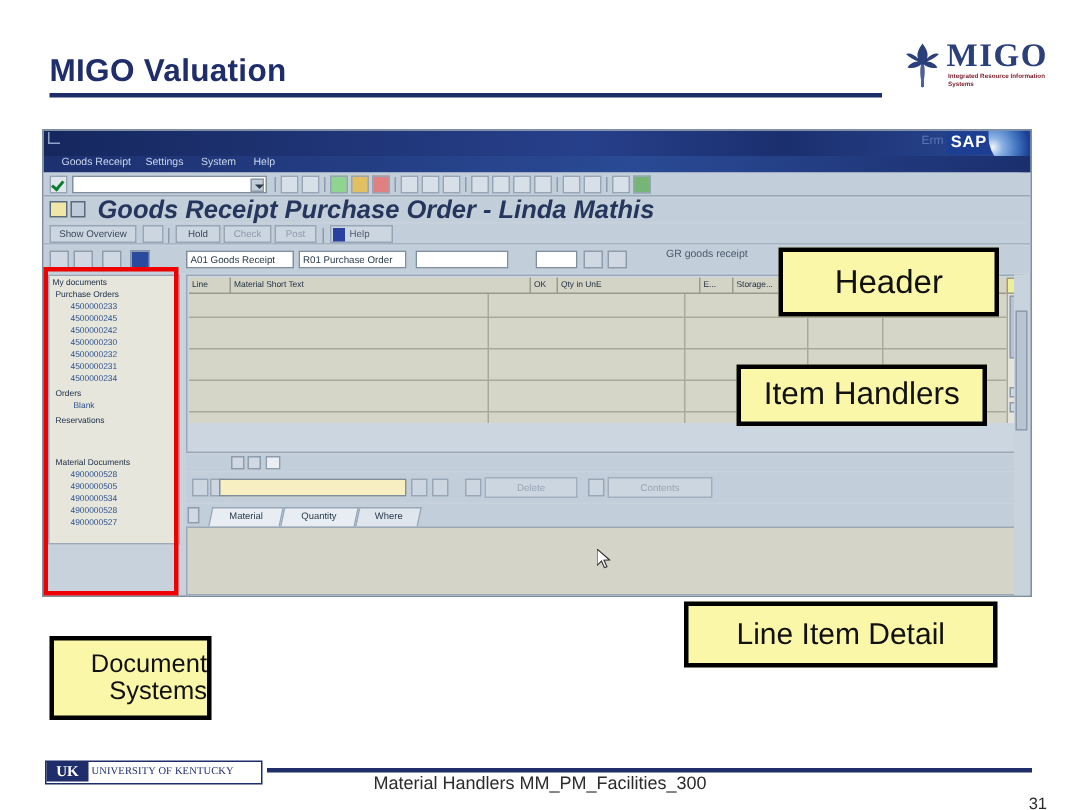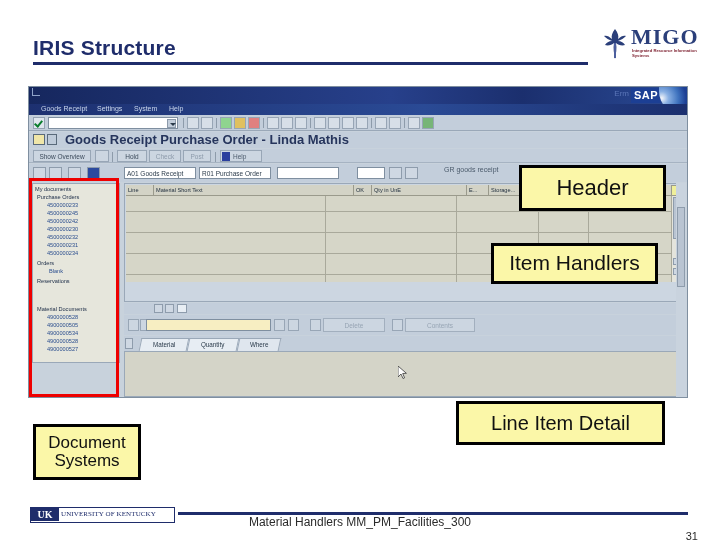--- a/index.html
+++ b/index.html
@@ -94,21 +94,21 @@
 
   .sap-apptitle {
     position:absolute; left:0; top:45px; width:100%; height:16px;
     background:#c3cedb;
   }
   .sap-apptitle .icn1 { position:absolute; left:4px; top:2px; width:12px; height:11px;
     background:#f0e6a8; border:1px solid #5a6a7a; }
   .sap-apptitle .icn2 { position:absolute; left:18px; top:2px; width:10px; height:11px;
     background:#bfcbd9; border:1px solid #5a6a7a; }
   .sap-apptitle .txt {
-    position:absolute; left:36px; top:0px; font-size:13px; font-weight:bold; 
+    position:absolute; left:36px; top:0px; font-size:17px; font-weight:bold; font-style:italic;
     color:#26355c; line-height:16px; white-space:nowrap;
   }
 
   .sap-apptoolbar {
     position:absolute; left:0; top:62px; width:100%; height:14px;
     background:#c3cedb; border-bottom:1px solid #a6b3c2;
   }
   .at-btn { position:absolute; top:1px; height:12px; background:#ccd6e1;
     border:1px solid #98a6b6; font-size:6.5px; color:#3b4a5b; line-height:11px;
     text-align:center; white-space:nowrap; }
@@ -201,39 +201,39 @@
   
   .callout {
     position:absolute; background:#fbf7a8; border:3px solid #000000;
     color:#111111; display:flex; align-items:center; justify-content:center;
     text-align:center; line-height:1.05;
   }
   #callout-header { left:519px; top:165px; width:147px; height:46px; font-size:22px; }
   #callout-item   { left:491px; top:243px; width:167px; height:41px; font-size:21px; }
   #callout-line   { left:456px; top:401px; width:209px; height:44px; font-size:20px; }
   #callout-doc    { left:33px;  top:424px; width:108px; height:56px; font-size:17px;
-                    flex-direction:column; }
+                    flex-direction:column;align-items:flex-end; }
 
   
   #footer-rule { position:absolute; left:178px; top:512px; width:510px; height:3px; background:#1f2d6b; }
   #uk-logo { position:absolute; left:30px; top:507px; width:145px; height:16px;
     border:1.5px solid #1f2d6b; background:#ffffff; }
   #uk-logo .uk-mark { position:absolute; left:0px; top:0px; width:28px; height:13px;
     background:#1f2d6b; color:#ffffff; font-size:10px; font-weight:bold; text-align:center;
     line-height:13px; font-family:"Liberation Serif", serif; }
   #uk-logo .uk-text { position:absolute; left:30px; top:0px; font-size:7px; color:#1f2d6b;
     line-height:13px; font-family:"Liberation Serif", serif; letter-spacing:0.1px; white-space:nowrap; }
   #footer-text { position:absolute; left:0; top:515px; width:720px; text-align:center;
     font-size:12px; color:#2b2b2b; }
   #page-number { position:absolute; right:22px; top:530px; font-size:11px; color:#2b2b2b; }
 </style>
 </head>
 <body>
 
-<div id="slide-title">IRIS Structure</div>
+<div id="slide-title">MIGO Valuation</div>
 <div id="title-rule"></div>
 
 <div id="iris-logo">
   <svg class="iris-mark" viewBox="0 0 28 34">
     <path d="M14 2 C11 6 10 9 11 12 C8 9 5 8 3 9 C5 11 8 13 11 14 C8 14 5 16 4 18 C7 19 11 18 13 16 C12 21 13 27 14 32 C15 27 16 21 15 16 C17 18 21 19 24 18 C23 16 20 14 17 14 C20 13 23 11 25 9 C23 8 20 9 17 12 C18 9 17 6 14 2 Z" fill="#2b3f7a"></path>
     <path d="M13 16 L13 31 L15 31 L15 16 Z" fill="#4d5f9e"></path>
   </svg>
   <div class="iris-word">MIGO</div>
   <div class="iris-sub">Integrated Resource Information Systems</div>
 </div>

